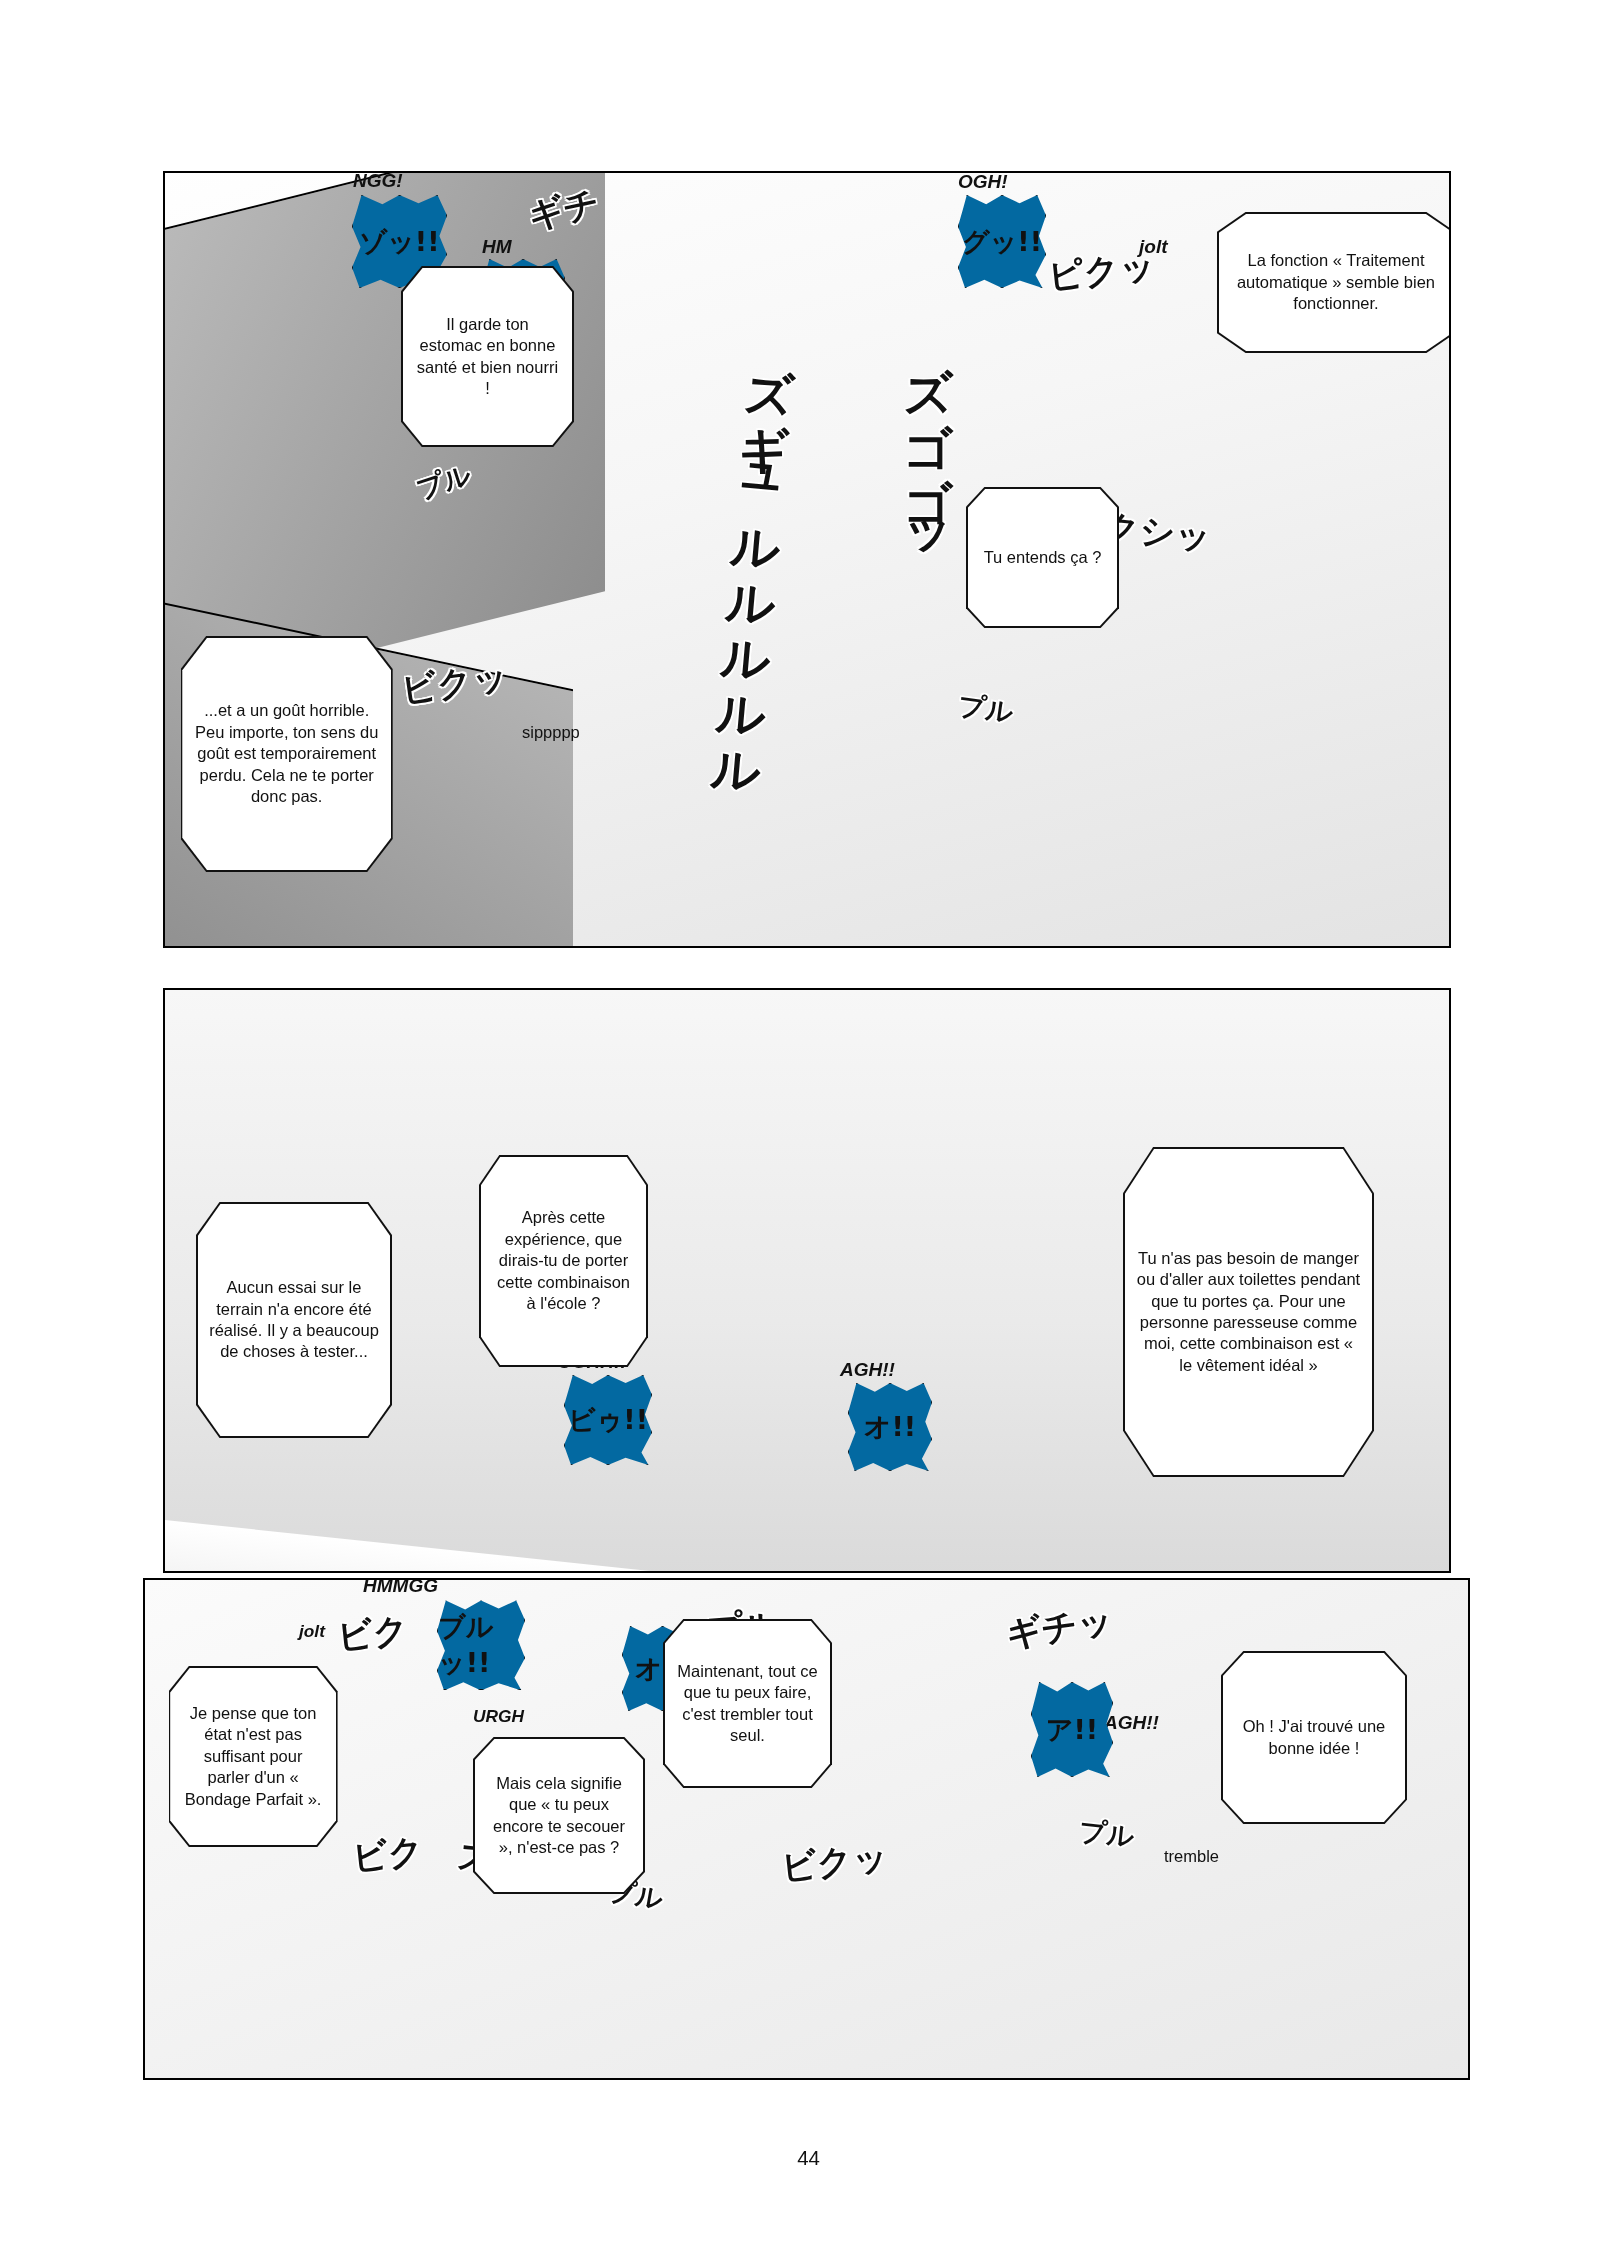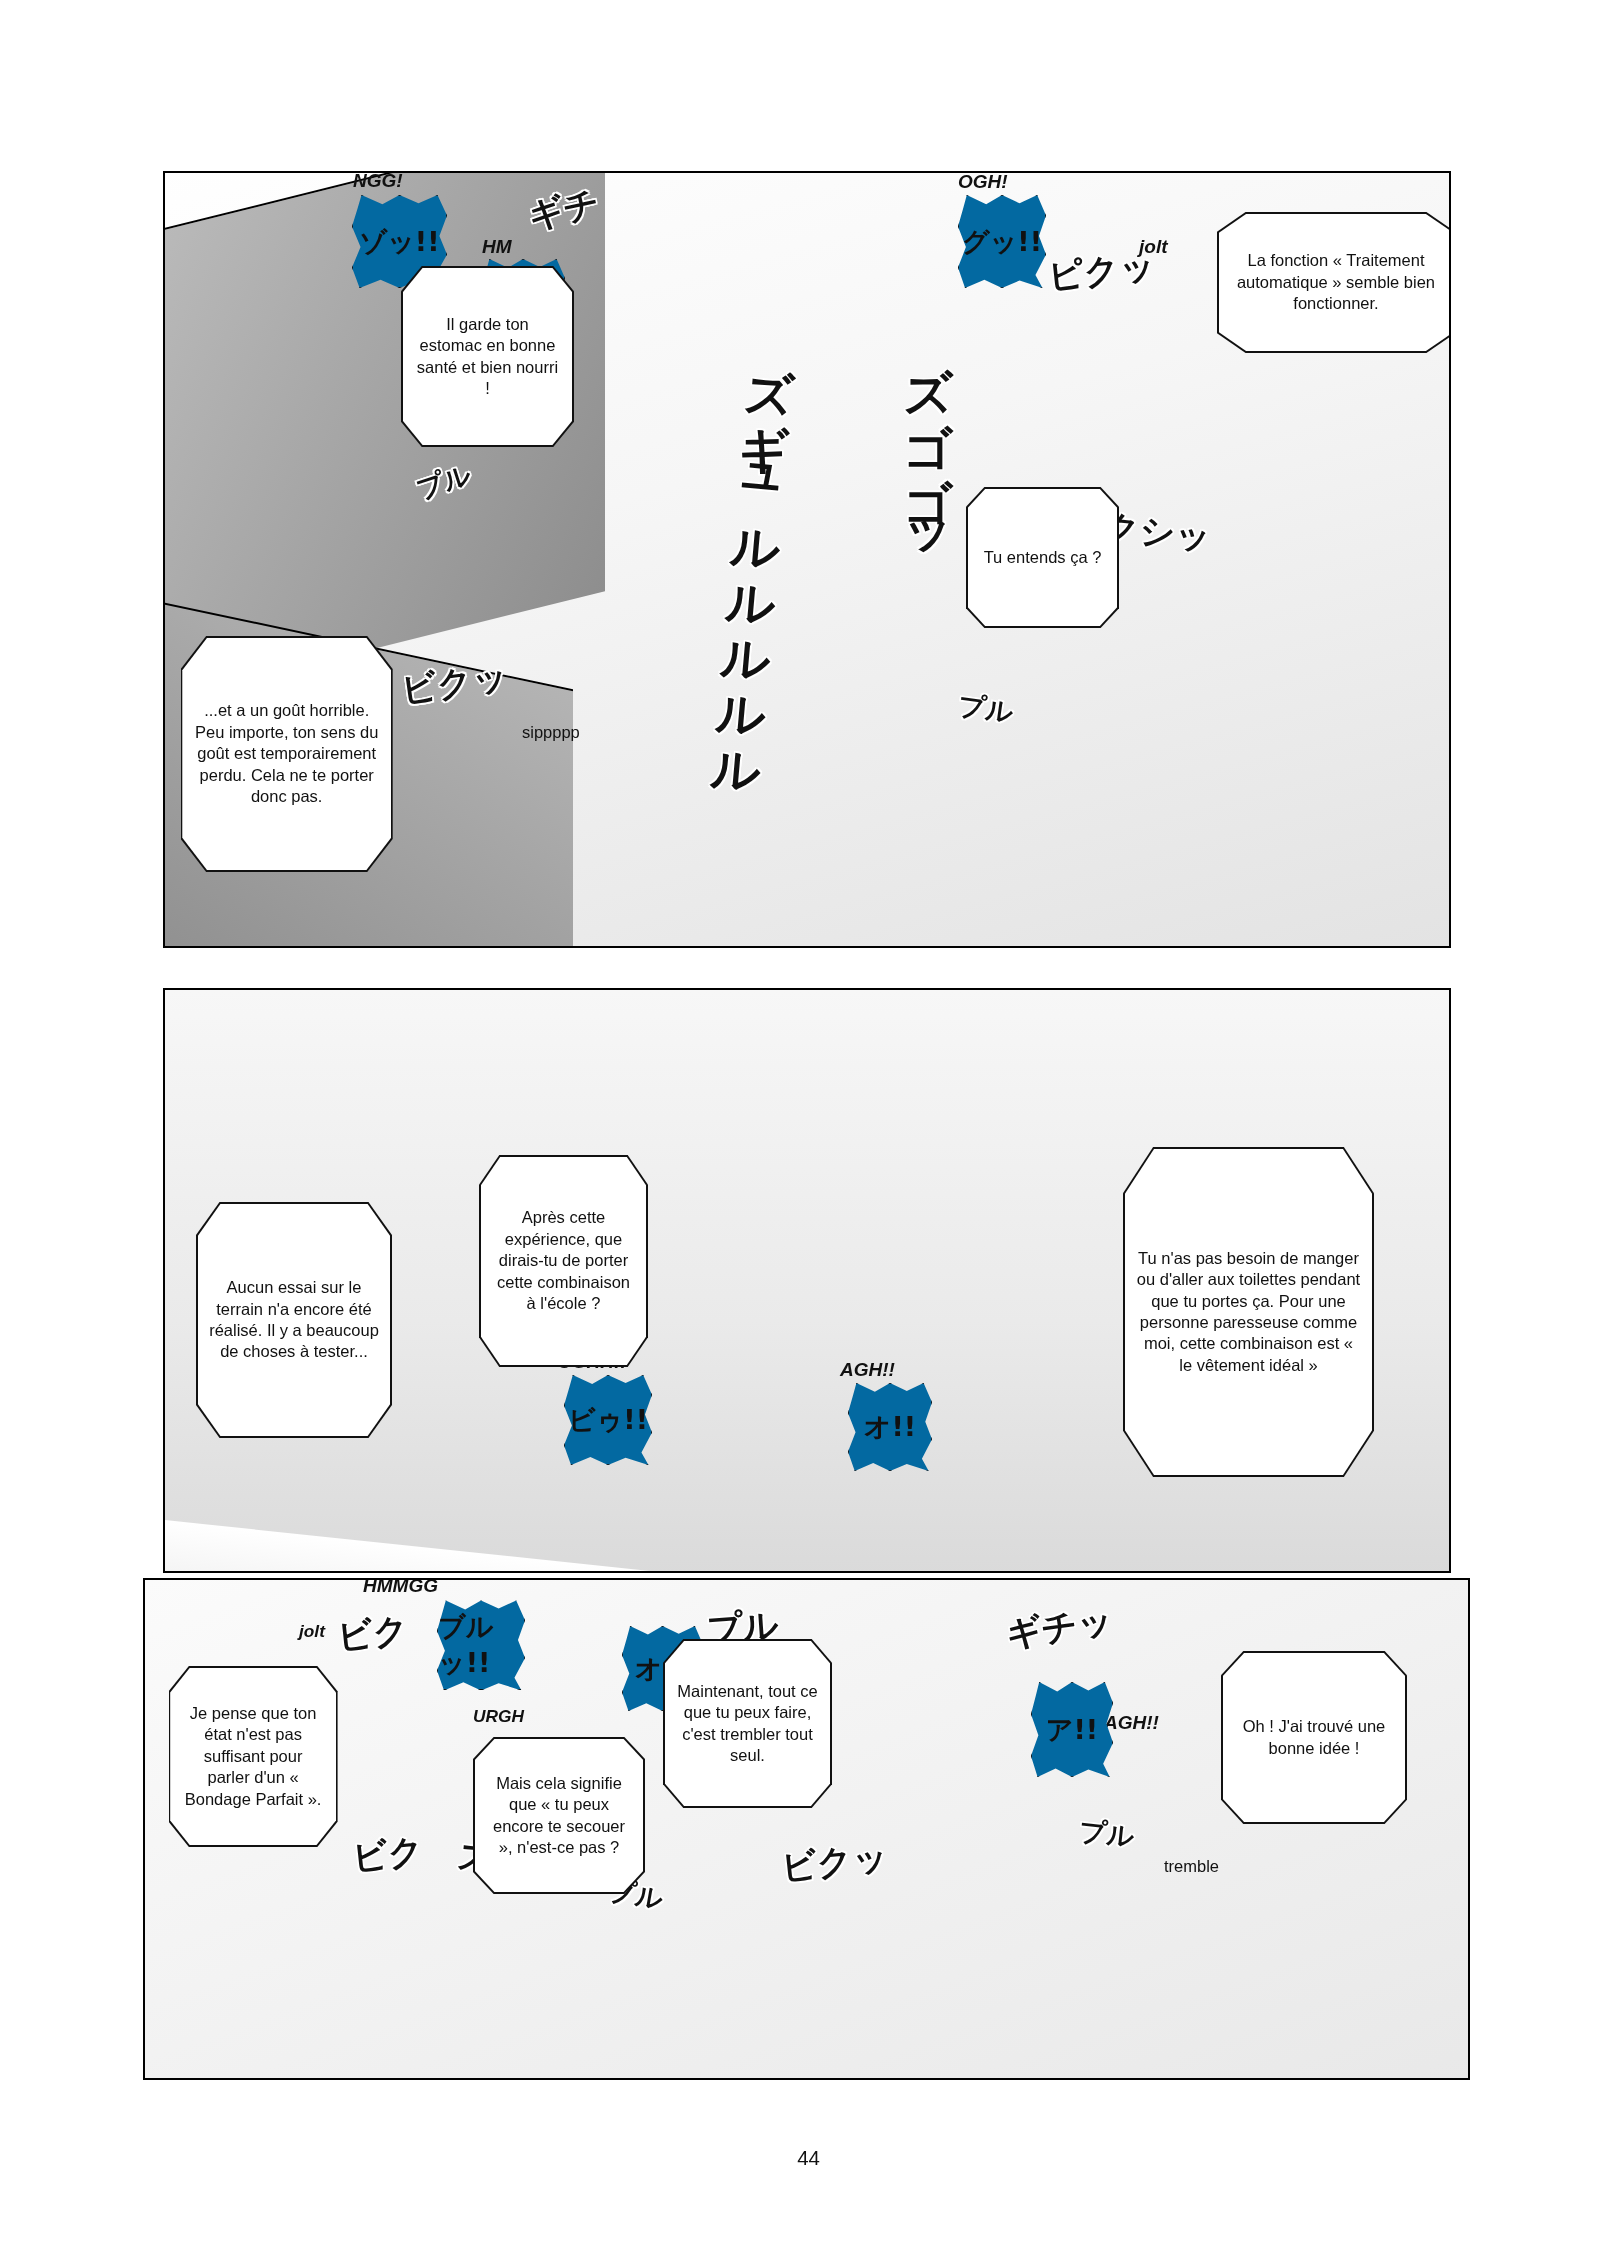--- a/index.html
+++ b/index.html
@@ -234,21 +234,21 @@
     </div>
   </div>
 
   <div class="panel" id="panel-3">
     <div id="p3-bg"></div>
 
     <div class="lsfx" style="left:218px; top:-4.7px;">HMMGG</div>
     <div class="lsfx" style="left:154px; top:41px; font-size:17.3px;">jolt</div>
     <div class="lsfx" style="left:328px; top:126px; font-size:17.3px;">URGH</div>
     <div class="lsfx" style="left:959px; top:132px;">AGH!!</div>
-    <div class="lsfx-plain" style="left:1019px; top:267px; font-style:normal;margin-top:10px;">tremble</div>
+    <div class="lsfx-plain" style="left:1019px; top:267px; font-style:normal;">tremble</div>
 
     <div class="sfx sfx-md" style="left:192px; top:30px; transform:rotate(-6deg);">ビク</div>
     <div class="burst" style="left:292px; top:20.4px; width:86px; height:88px;">ブルッ!!</div>
     <div class="burst" style="left:477px; top:46px; width:79px; height:83px;">オォ</div>
     <div class="sfx sfx-md" style="left:562px; top:23.6px; transform:rotate(-4deg);">プル</div>
     <div class="sfx sfx-md" style="left:861px; top:23.6px; transform:rotate(-8deg);">ギチッ</div>
     <div class="burst" style="left:886px; top:102px; width:80px; height:93px;">ア!!</div>
     <div class="sfx sfx-md" style="left:207px; top:251px; transform:rotate(-6deg);">ビク</div>
     <div class="sfx sfx-md" style="left:312px; top:259px; transform:rotate(6deg);">ズチュッ</div>
     <div class="sfx sfx-sm" style="left:463px; top:297px; transform:rotate(10deg);">プル</div>
@@ -258,21 +258,21 @@
     <div class="hexwrap" style="left:23.6px; top:86px; width:169px; height:181px;">
       <div class="hexborder"></div>
       <div class="hexfill">Je pense que ton état n'est pas suffisant pour parler d'un « Bondage Parfait ».</div>
     </div>
 
     <div class="hexwrap" style="left:328px; top:157px; width:172px; height:157px;">
       <div class="hexborder"></div>
       <div class="hexfill">Mais cela signifie que « tu peux encore te secouer », n'est-ce pas ?</div>
     </div>
 
-    <div class="hexwrap" style="left:518px; top:39px; width:169px; height:169px;margin-top:20px;">
+    <div class="hexwrap" style="left:518px; top:39px; width:169px; height:169px;">
       <div class="hexborder"></div>
       <div class="hexfill">Maintenant, tout ce que tu peux faire, c'est trembler tout seul.</div>
     </div>
 
     <div class="hexwrap" style="left:1076px; top:71px; width:165px; height:173px;padding-left:21px;">
       <div class="hexborder"></div>
       <div class="hexfill">Oh ! J'ai trouvé une bonne idée !</div>
     </div>
   </div>
 

